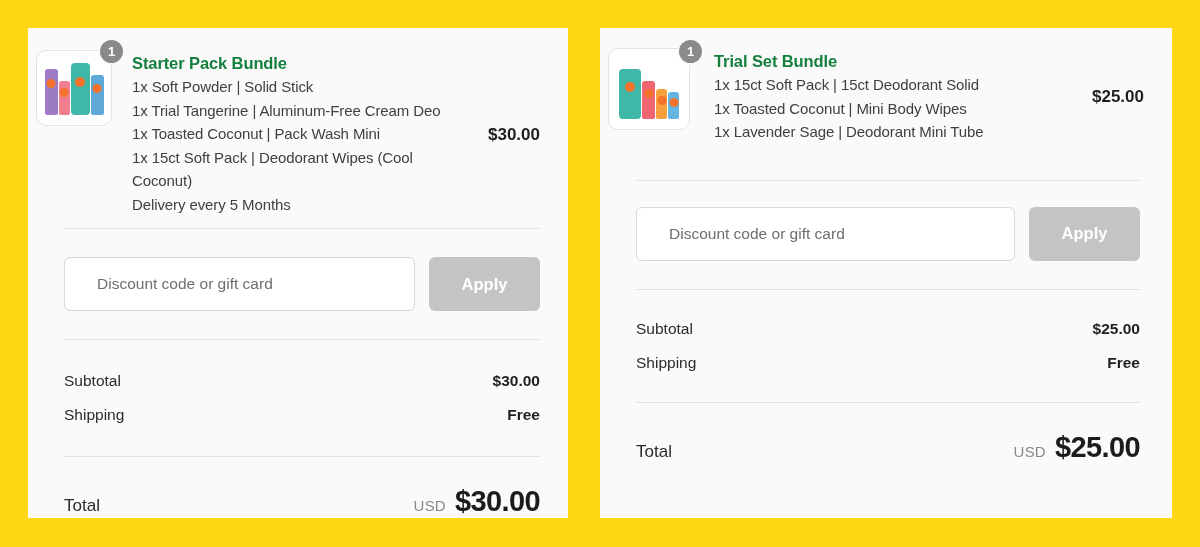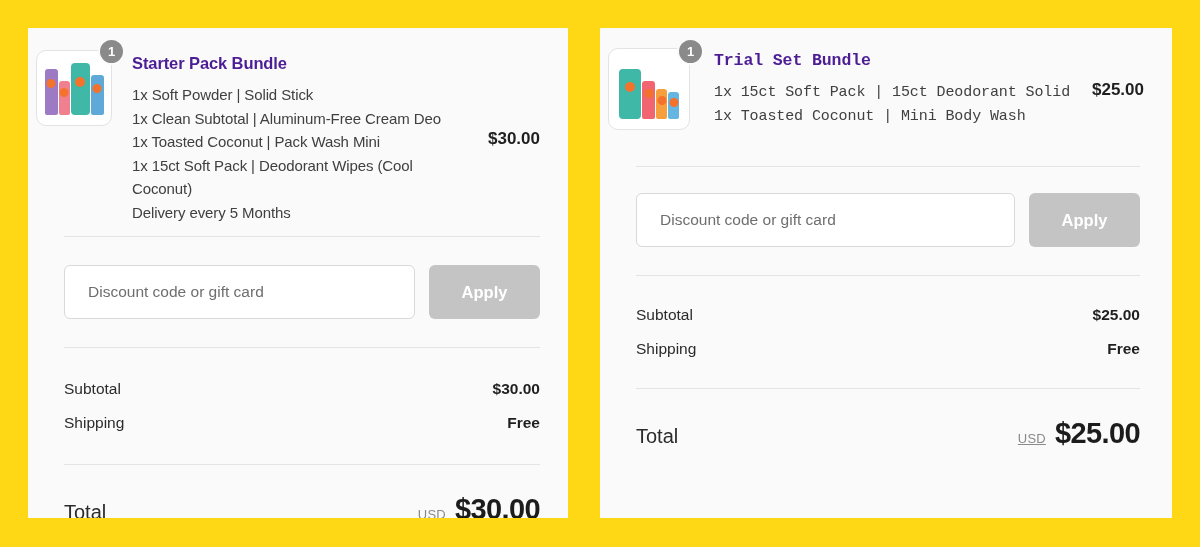--- a/index.html
+++ b/index.html
@@ -141,28 +141,28 @@
   }
 
   
   .product-info {
     flex: 1 1 auto;
     padding-left: 20px;
     padding-top: 2px;
     min-width: 0;
   }
 
-  .panel--right .product-info { padding-left: 24px; font-family: Liberation Mono, monospace; }
+  .panel--right .product-info { padding-left: 24px; }
 
   .product-title {
     font-size: 16.5px;
     font-weight: bold;
-    color: #4c1d95;
+    color: #15803d;
     line-height: 22px;
-    margin-bottom: 9px;
+    margin-bottom: 1px;
     letter-spacing: -0.1px;
   }
 
   .product-line {
     font-size: 15px;
     color: #404040;
     line-height: 23.5px;
     letter-spacing: -0.1px;
   }
 
@@ -200,21 +200,21 @@
 
   .discount-input {
     flex: 1 1 auto;
     height: 54px;
     border: 1px solid #D9D9D9;
     border-radius: 6px;
     background: #FFFFFF;
     font-family: "Liberation Sans", "DejaVu Sans", sans-serif;
     font-size: 15.5px;
     color: #2B2B2B;
-    padding: 0 23px;
+    padding: 0 32px;
     outline: none;
     min-width: 0;
   }
   .discount-input::placeholder { color: #6E6E6E; opacity: 1; }
 
   .apply-button {
     flex: 0 0 auto;
     width: 111px;
     height: 54px;
     border: none;
@@ -252,35 +252,34 @@
   .grand-total {
     display: flex;
     justify-content: space-between;
     align-items: baseline;
   }
 
   .panel--left .grand-total { padding: 28px 28px 0 36px; }
   .panel--right .grand-total { padding: 28px 32px 0 36px; }
 
   .grand-total .label {
-    font-size: 20px;
+    font-size: 17px;
     color: #2B2B2B;
   }
 
   .grand-total .amount-wrap {
     display: flex;
     align-items: baseline;
     gap: 9px;
   }
 
   .grand-total .currency {
-    font-size: 13px;
+    font-size: 15px;
     color: #8A8A8A;
     letter-spacing: 0.2px;
-    text-decoration: underline;
   }
 
   .grand-total .amount {
     font-size: 29px;
     font-weight: bold;
     color: #1C1C1C;
     letter-spacing: -0.6px;
   }
 </style>
 </head>
@@ -299,21 +298,21 @@
             <span class="pack" style="width:19px;height:52px;background:#3FB8A8;"></span>
             <span class="bottle" style="width:13px;height:40px;background:#5FA9D8;"></span>
           </div>
         </div>
         <div class="qty-badge">1</div>
       </div>
 
       <div class="product-info">
         <div class="product-title">Starter Pack Bundle</div>
         <div class="product-line">1x Soft Powder | Solid Stick</div>
-        <div class="product-line">1x Clean Subtotal | Aluminum-Free Cream Deo</div>
+        <div class="product-line">1x Trial Tangerine | Aluminum-Free Cream Deo</div>
         <div class="product-line">1x Toasted Coconut | Pack Wash Mini</div>
         <div class="product-line">1x 15ct Soft Pack | Deodorant Wipes (Cool Coconut)</div>
         <div class="product-line">Delivery every 5 Months</div>
       </div>
 
       <div class="product-price">$30.00</div>
     </div>
 
     <div style="height:12px"></div>
     <div class="divider"></div>
@@ -358,21 +357,22 @@
             <span class="bottle" style="width:11px;height:30px;background:#F5A03C;"></span>
             <span class="bottle" style="width:11px;height:27px;background:#64B6E0;"></span>
           </div>
         </div>
         <div class="qty-badge">1</div>
       </div>
 
       <div class="product-info">
         <div class="product-title">Trial Set Bundle</div>
         <div class="product-line">1x 15ct Soft Pack | 15ct Deodorant Solid</div>
-        <div class="product-line">1x Toasted Coconut | Mini Body Wash</div>
+        <div class="product-line">1x Toasted Coconut | Mini Body Wipes</div>
+        <div class="product-line">1x Lavender Sage | Deodorant Mini Tube</div>
       </div>
 
       <div class="product-price">$25.00</div>
     </div>
 
     <div style="height:36px"></div>
     <div class="divider"></div>
 
     <div class="discount-row">
       <input class="discount-input" type="text" placeholder="Discount code or gift card" style="">

